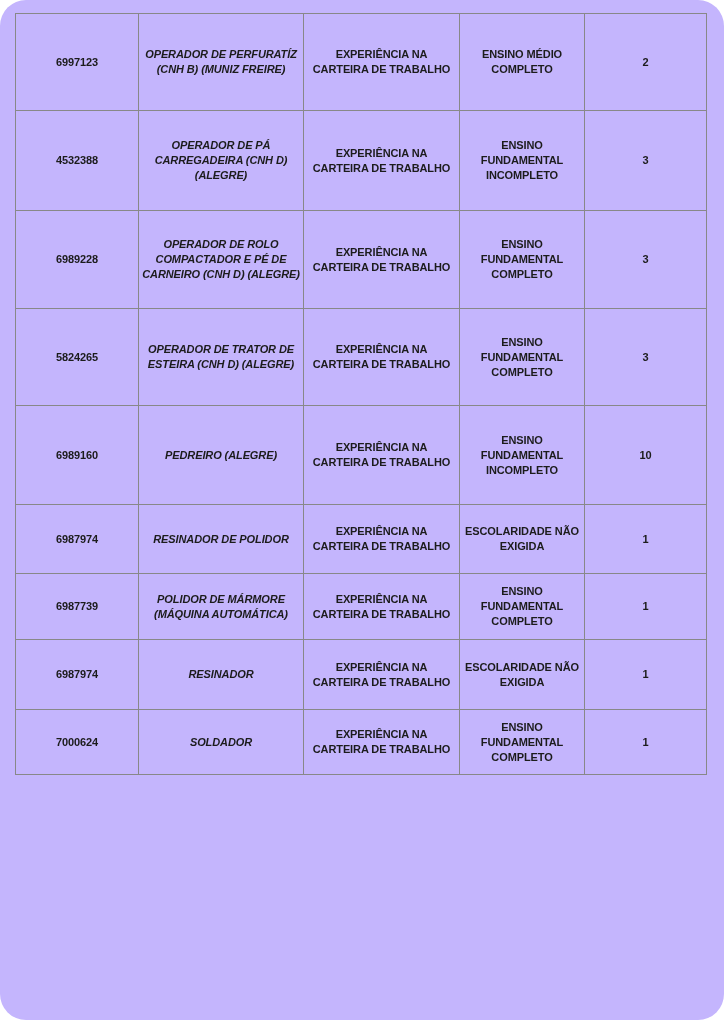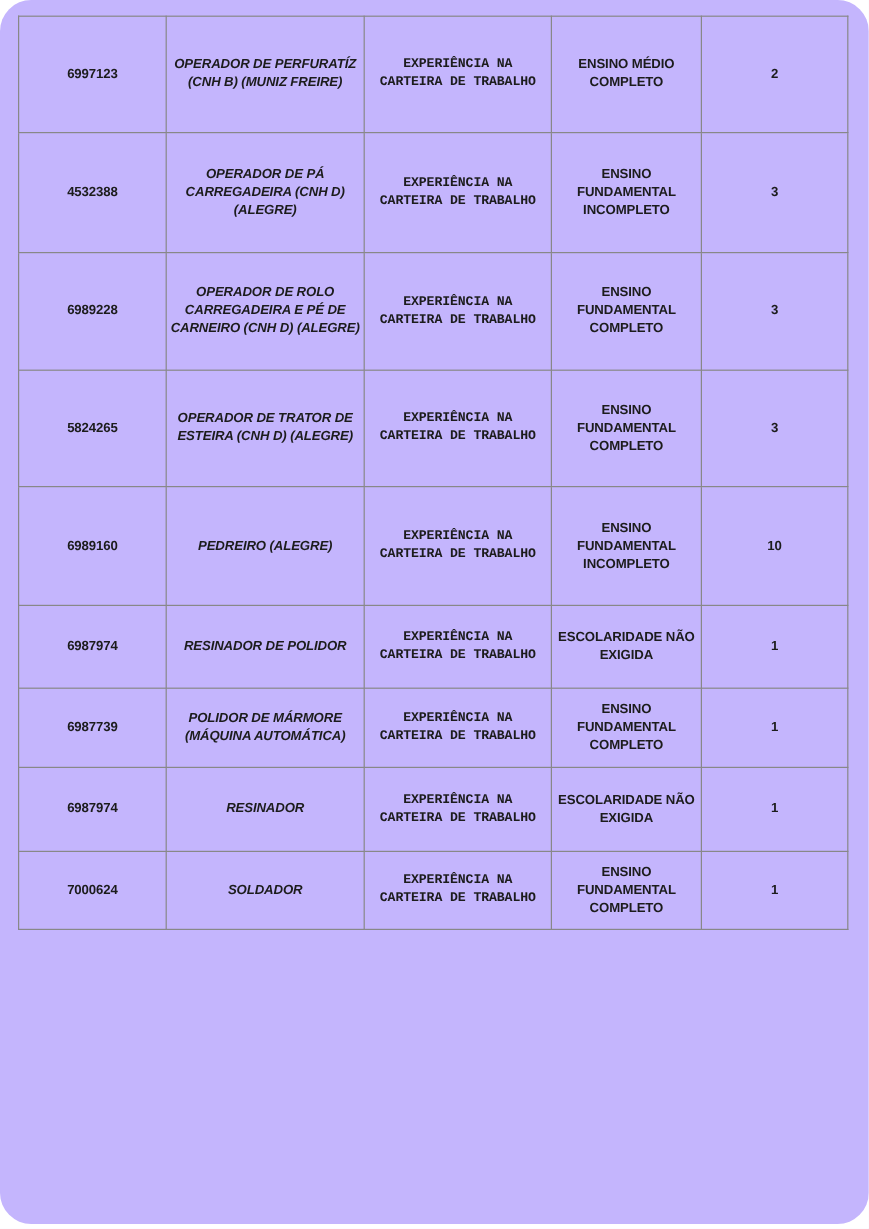--- a/index.html
+++ b/index.html
@@ -38,21 +38,21 @@
     font-size: 11px;
     font-weight: bold;
     line-height: 15px;
     color: #1c1c1c;
     padding: 2px 3px;
     letter-spacing: -0.1px;
     word-wrap: break-word;
   }
   td.col-id        { padding: 2px 6px; }
   td.col-occupation{ padding: 2px 2px; font-style: italic; }
-  td.col-requirement{ padding: 2px 1px; font-family: Liberation Mono, monospace; }
+  td.col-requirement{ padding: 2px 1px; }
   td.col-education { padding: 2px 8px; }
   td.col-vacancies { padding: 2px 6px; }
 </style>
 </head>
 <body>
 
 <div class="page">
   <table class="jobs">
     <colgroup>
       <col style="width:123px">
@@ -71,21 +71,21 @@
         </tr>
         <tr style="height: 100px;">
           <td class="col-id">4532388</td>
           <td class="col-occupation">OPERADOR DE PÁ CARREGADEIRA (CNH D) (ALEGRE)</td>
           <td class="col-requirement">EXPERIÊNCIA NA CARTEIRA DE TRABALHO</td>
           <td class="col-education">ENSINO FUNDAMENTAL INCOMPLETO</td>
           <td class="col-vacancies">3</td>
         </tr>
         <tr style="height: 98px;">
           <td class="col-id">6989228</td>
-          <td class="col-occupation">OPERADOR DE ROLO CARREGADEIRA E PÉ DE CARNEIRO (CNH D) (ALEGRE)</td>
+          <td class="col-occupation">OPERADOR DE ROLO COMPACTADOR E PÉ DE CARNEIRO (CNH D) (ALEGRE)</td>
           <td class="col-requirement">EXPERIÊNCIA NA CARTEIRA DE TRABALHO</td>
           <td class="col-education">ENSINO FUNDAMENTAL COMPLETO</td>
           <td class="col-vacancies">3</td>
         </tr>
         <tr style="height: 97px;">
           <td class="col-id">5824265</td>
           <td class="col-occupation">OPERADOR DE TRATOR DE ESTEIRA (CNH D) (ALEGRE)</td>
           <td class="col-requirement">EXPERIÊNCIA NA CARTEIRA DE TRABALHO</td>
           <td class="col-education">ENSINO FUNDAMENTAL COMPLETO</td>
           <td class="col-vacancies">3</td>

